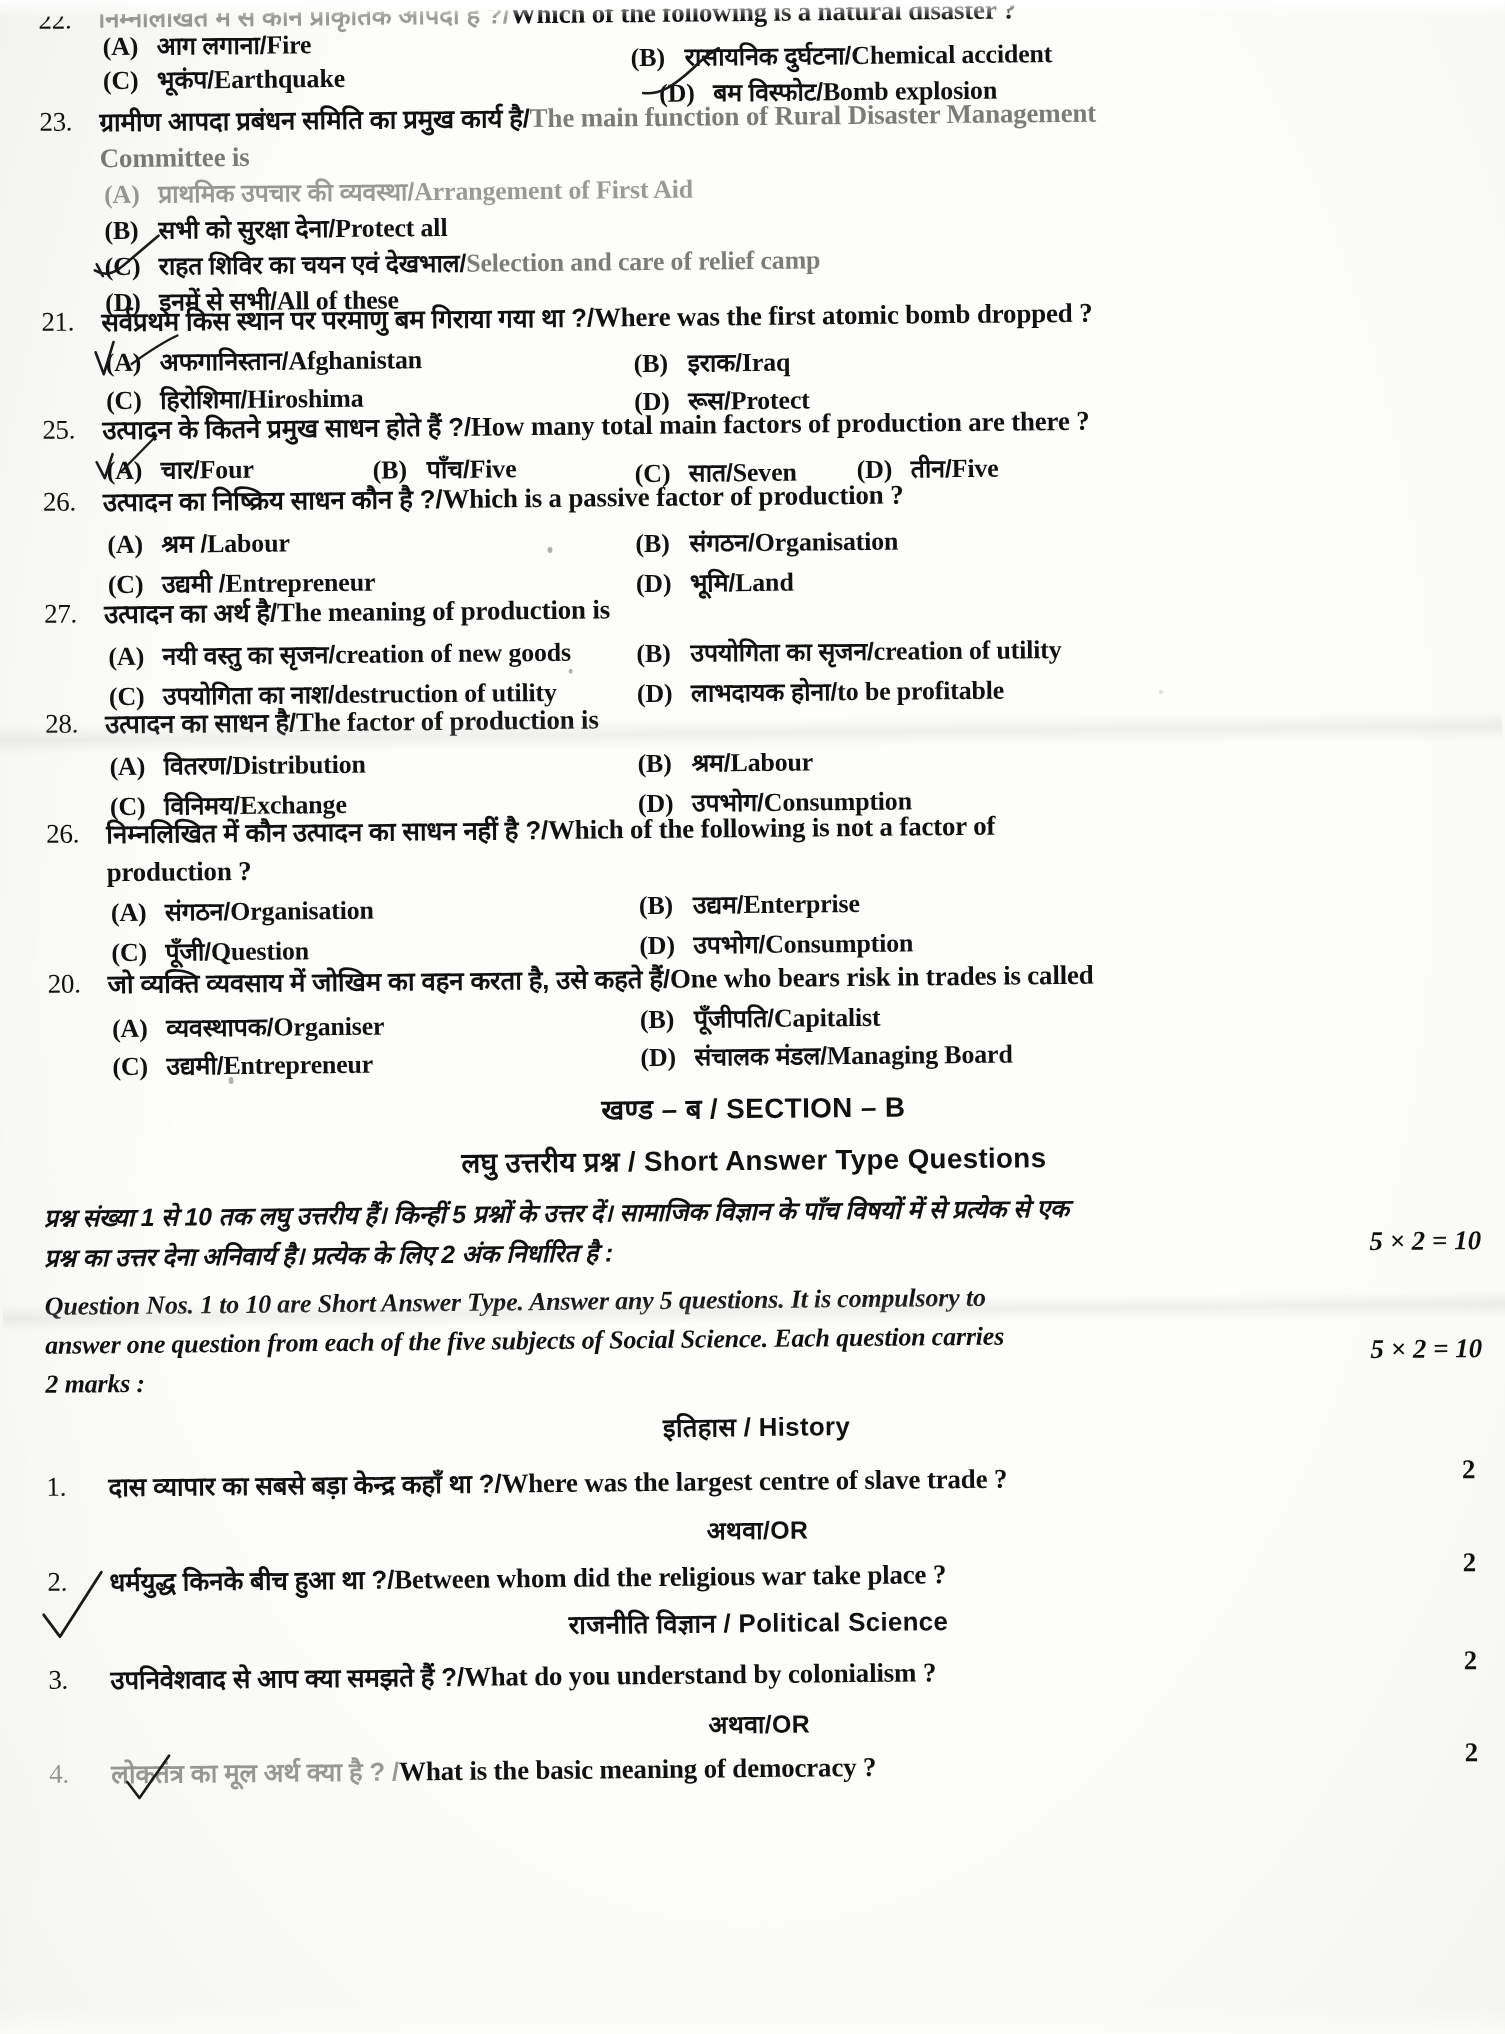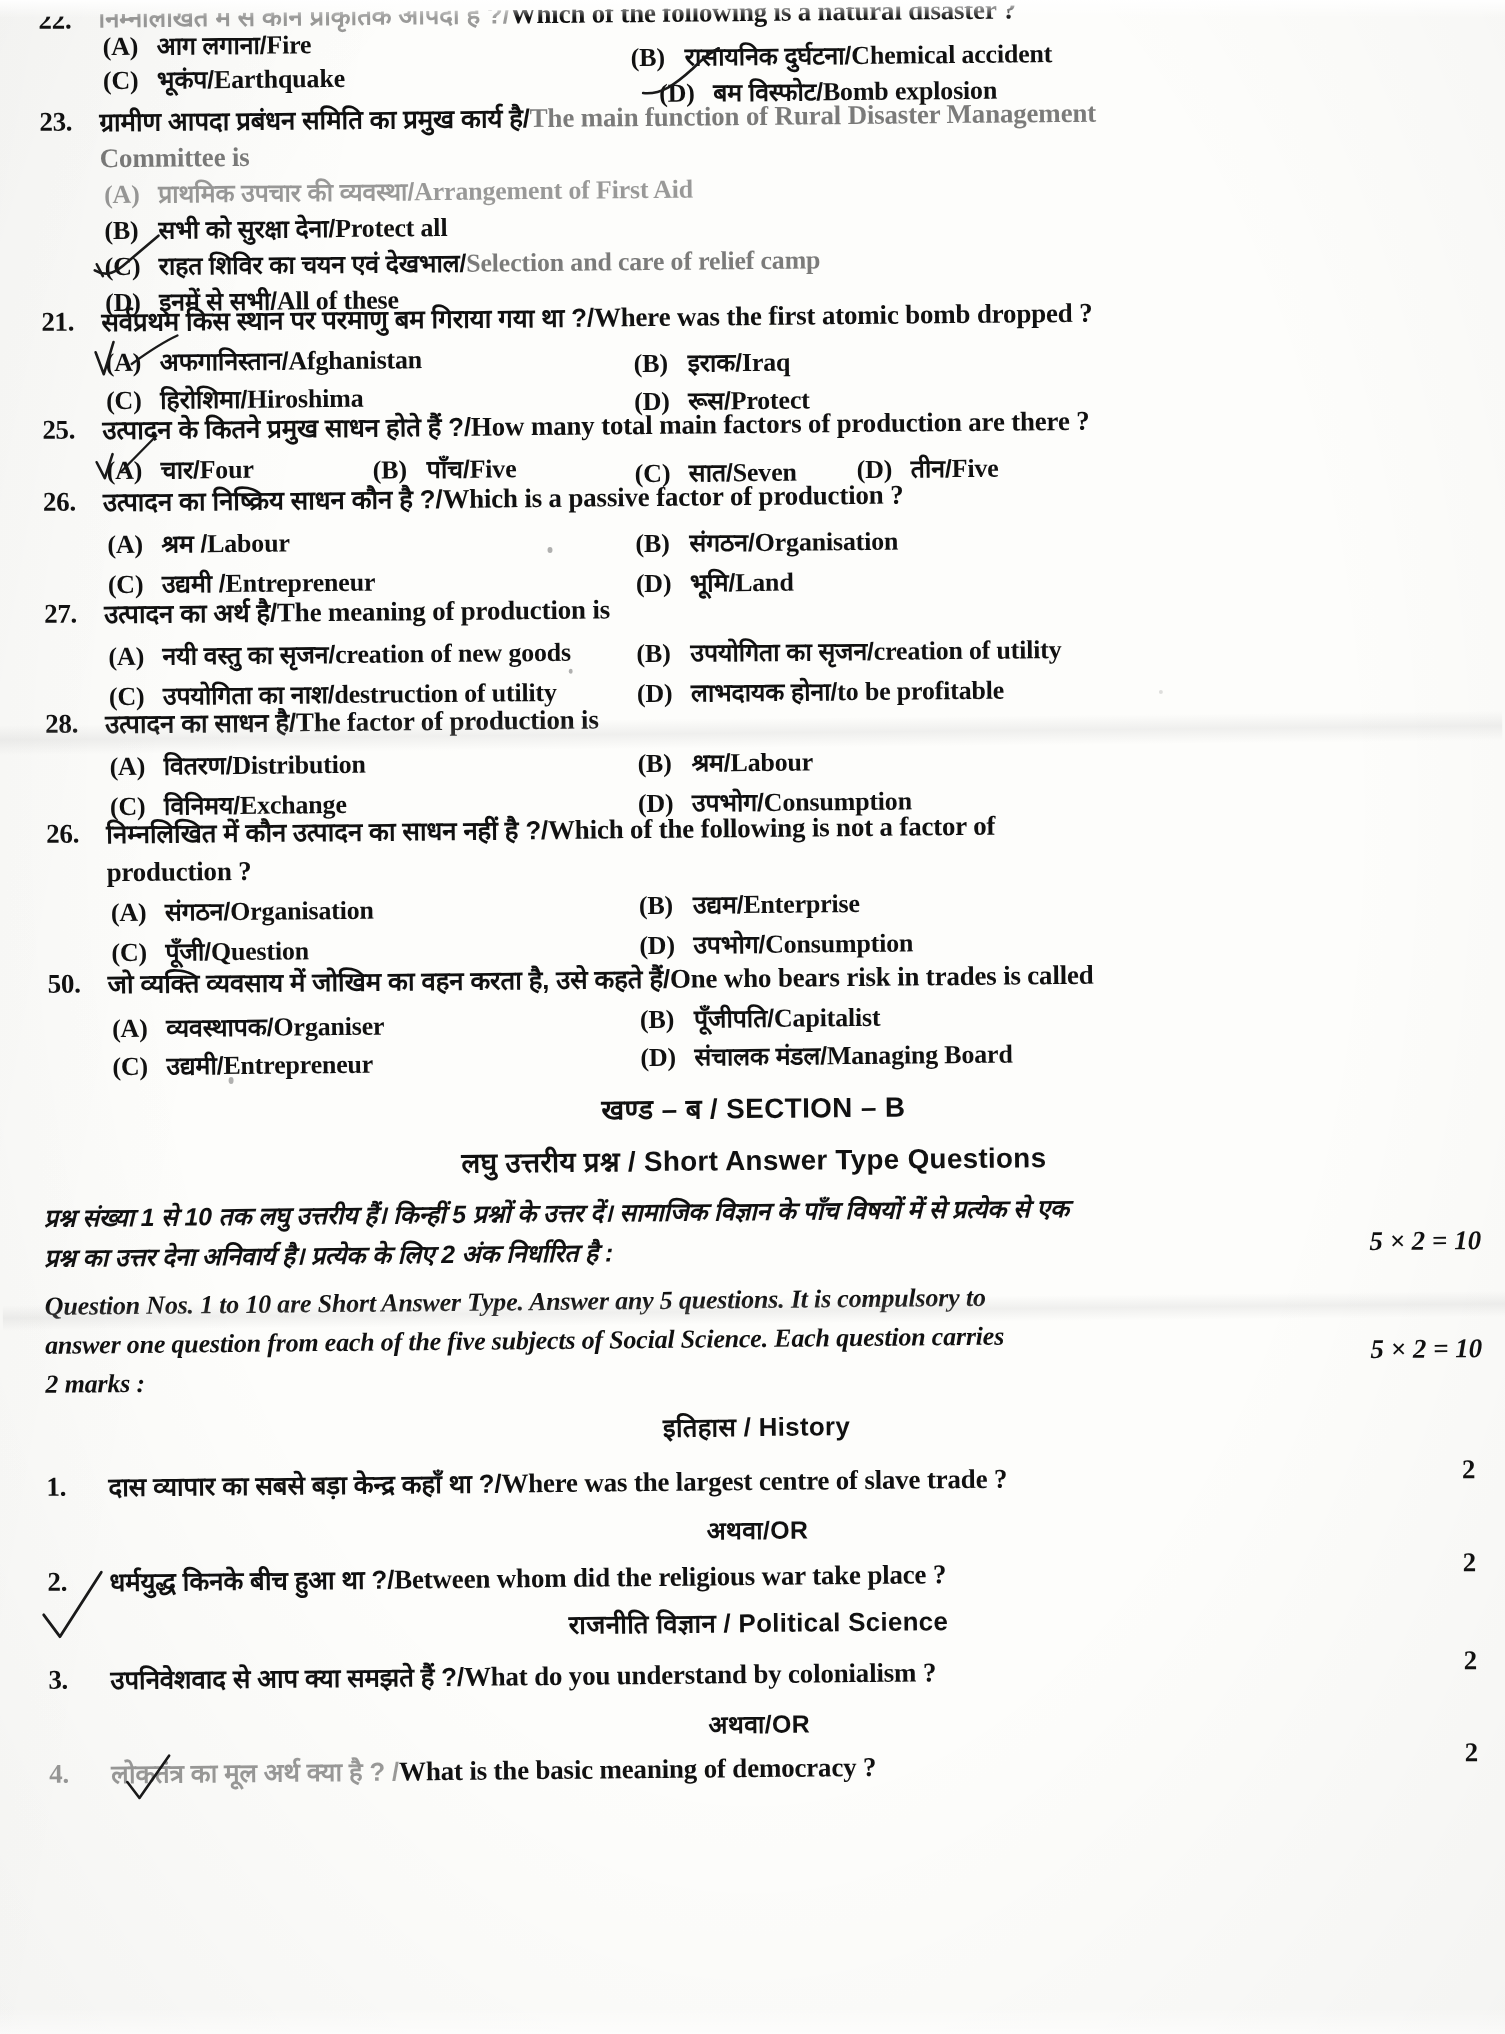--- a/index.html
+++ b/index.html
@@ -39,21 +39,21 @@
     width: 1505px;
   }
 
   
   .num {
     position: absolute;
     left: 48px;
     width: 56px;
     text-align: left;
     font-size: 27px;
-    font-weight: 700;
+    font-weight: 400;
     letter-spacing: -0.3px;
   }
   .qtext {
     position: absolute;
     left: 108px;
     right: 22px;
     font-size: 27px;
     line-height: 1.22;
     font-weight: 600;
     letter-spacing: -0.2px;
@@ -355,21 +355,21 @@
     </div>
     <div class="opt" style="left:112px; top:116px;">
       <span class="lbl">(C)</span><span class="hi">पूँजी/</span><span>Question</span>
     </div>
     <div class="opt" style="left:640px; top:114px;">
       <span class="lbl">(D)</span><span class="hi">उपभोग/</span><span>Consumption</span>
     </div>
   </div>
 
   <div class="qblock" style="top:962px;">
-    <div class="num">50.</div>
+    <div class="num">20.</div>
     <div class="qtext">
       <span class="hi">जो व्यक्ति व्यवसाय में जोखिम का वहन करता है, उसे कहते हैं/</span><span>One who bears risk in trades is called</span>
     </div>
     <div class="opt" style="left:112px; top:42px;">
       <span class="lbl">(A)</span><span class="hi">व्यवस्थापक/</span><span>Organiser</span>
     </div>
     <div class="opt" style="left:640px; top:38px;">
       <span class="lbl">(B)</span><span class="hi">पूँजीपति/</span><span>Capitalist</span>
     </div>
     <div class="opt" style="left:112px; top:80px;">

